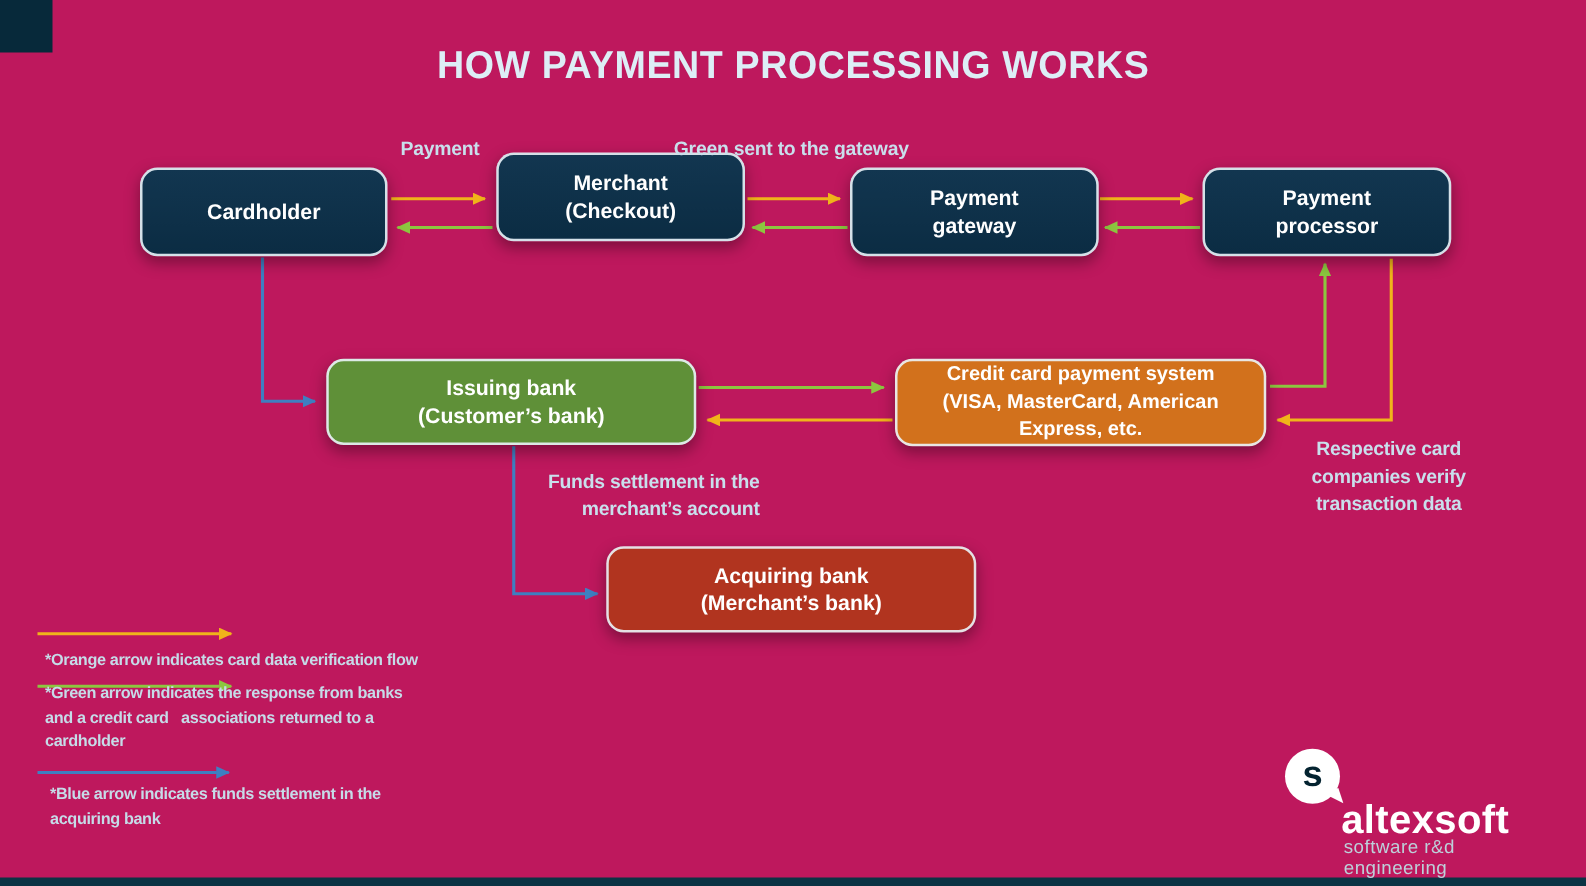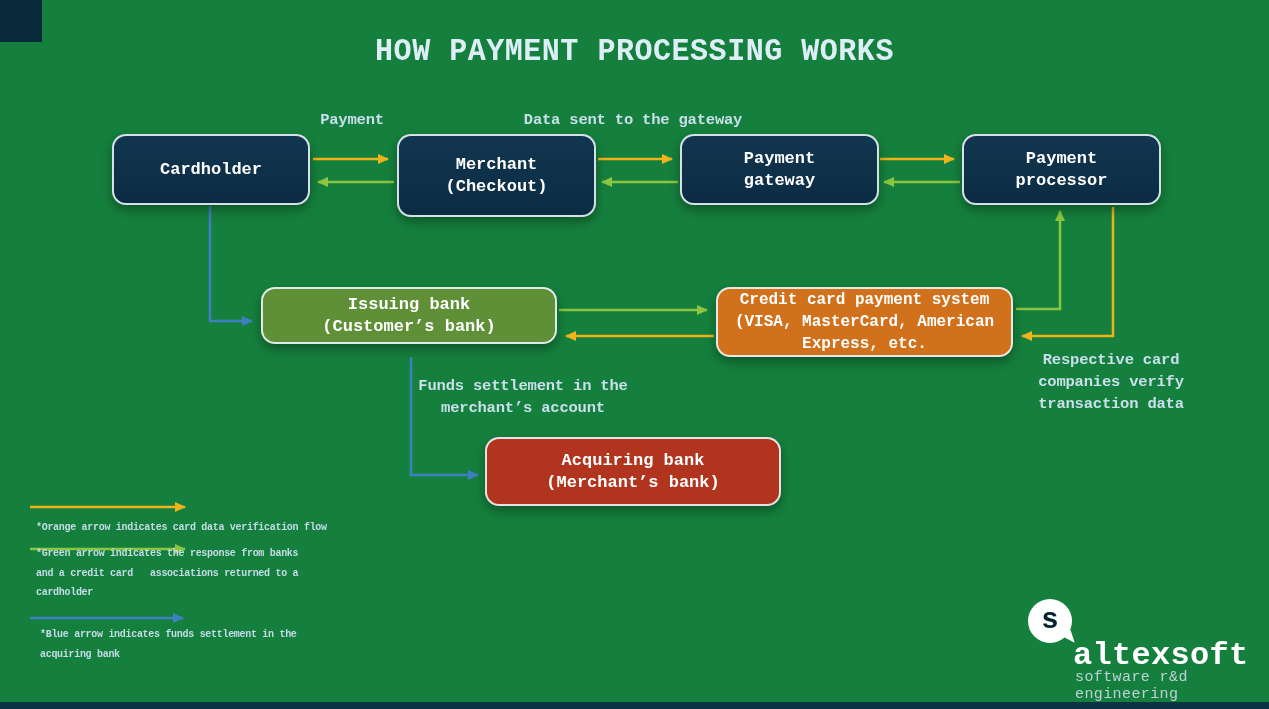--- a/index.html
+++ b/index.html
@@ -1,19 +1,19 @@
 <!DOCTYPE html>
 <html><head>
 <meta charset="utf-8">
 <style>
   html,body{margin:0;padding:0;background:#01161f;}
   .stage{
     position:relative;width:1269px;height:709px;overflow:hidden;
-    background:#15803d;
-    font-family:Liberation Mono, monospace;
+    background:#be185d;
+    font-family:Liberation Sans, sans-serif;
   }
   .corner-square{position:absolute;left:0;top:0;width:42px;height:42px;background:#07293a;}
   .bottom-strip{position:absolute;left:0;bottom:0;width:100%;height:7px;background:#0b3344;}
   .title{
     position:absolute;left:0;top:34px;width:100%;margin:0;
     text-align:center;color:#ddeef6;font-size:31px;font-weight:700;
     letter-spacing:.5px;transform:scaleX(.97);
   }
   .arrows{position:absolute;left:0;top:0;}
   .node{
@@ -27,21 +27,21 @@
   .green{background:#5f9038;}
   .orange{background:#d2711c;}
   .red{background:#b1341f;}
   .node.orange .pre{font-size:16px;}
   .flabel{
     position:absolute;color:#c9dfec;font-weight:700;font-size:15.5px;
     text-align:center;transform:translateX(-50%);white-space:pre-wrap;line-height:22px;
     letter-spacing:-.2px;
   }
   .legend-text{
-    position:absolute;color:#c6dbe8;font-weight:700;font-size:10px;
+    position:absolute;color:#c6dbe8;font-weight:700;font-size:13px;
     white-space:pre-wrap;line-height:19.5px;letter-spacing:-.3px;
   }
   .logo{position:absolute;left:1028px;top:599px;width:170px;height:85px;}
   .logo-mark{
     position:absolute;left:0;top:0;width:44px;height:44px;border-radius:50%;
     background:#fff;display:flex;align-items:center;justify-content:center;
   }
   .logo-mark .tail{
     position:absolute;right:-1px;bottom:-2px;width:0;height:0;
     border-left:13px solid transparent;border-top:13px solid #fff;
@@ -94,52 +94,52 @@
     <polyline points="411,357 411,475 478,475" fill="none" stroke="#3e7fc1" stroke-width="2.5" marker-end="url(#m-b)"></polyline>
 
     <polyline points="30,507 185,507" fill="none" stroke="#f0b41a" stroke-width="2.5" marker-end="url(#m-y)"></polyline>
     <polyline points="30,549 185,549" fill="none" stroke="#8cc63f" stroke-width="2.5" marker-end="url(#m-g)"></polyline>
     <polyline points="30,618 183,618" fill="none" stroke="#3e7fc1" stroke-width="2.5" marker-end="url(#m-b)"></polyline>
   </svg>
 
   <div class="node navy" style="left:112px;top:134px;width:198px;height:71px;">
     <span class="pre">Cardholder</span>
   </div>
-  <div class="node navy" style="left:397px;top:134px;width:199px;height:83px;">
+  <div class="node navy" style="left:397px;top:122px;width:199px;height:71px;">
     <span class="pre">Merchant
 (Checkout)</span>
   </div>
   <div class="node navy" style="left:680px;top:134px;width:199px;height:71px;">
     <span class="pre">Payment
 gateway</span>
   </div>
   <div class="node navy" style="left:962px;top:134px;width:199px;height:71px;">
     <span class="pre">Payment
 processor</span>
   </div>
-  <div class="node green" style="left:261px;top:287px;width:296px;height:57px;">
+  <div class="node green" style="left:261px;top:287px;width:296px;height:69px;">
     <span class="pre">Issuing bank
 (Customer’s bank)</span>
   </div>
   <div class="node orange" style="left:716px;top:287px;width:297px;height:70px;text-align:center;">
     <span class="pre">Credit card payment system
 (VISA, MasterCard, American
 Express, etc.</span>
   </div>
   <div class="node red" style="left:485px;top:437px;width:296px;height:69px;">
     <span class="pre">Acquiring bank
 (Merchant’s bank)</span>
   </div>
 
   <div class="flabel" style="left:352px;top:109px;">Payment</div>
-  <div class="flabel" style="left:633px;top:109px;">Data sent to the gateway</div>
+  <div class="flabel" style="left:633px;top:109px;">Green sent to the gateway</div>
   <div class="flabel" style="left:1111px;top:349px;">Respective card
 companies verify
 transaction data</div>
-  <div class="flabel" style="left:523px;top:375px;">Funds settlement in the
+  <div class="flabel" style="left:523px;top:375px;text-align:right;">Funds settlement in the
 merchant’s account</div>
 
   <div class="legend-text" style="left:36px;top:518px;width:380px;">*Orange arrow indicates card data verification flow</div>
   <div class="legend-text" style="left:36px;top:544px;width:360px;">*Green arrow indicates the response from banks
 and a credit card   associations returned to a
 cardholder</div>
   <div class="legend-text" style="left:40px;top:625px;width:360px;">*Blue arrow indicates funds settlement in the
 acquiring bank</div>
 
   <div class="logo">

